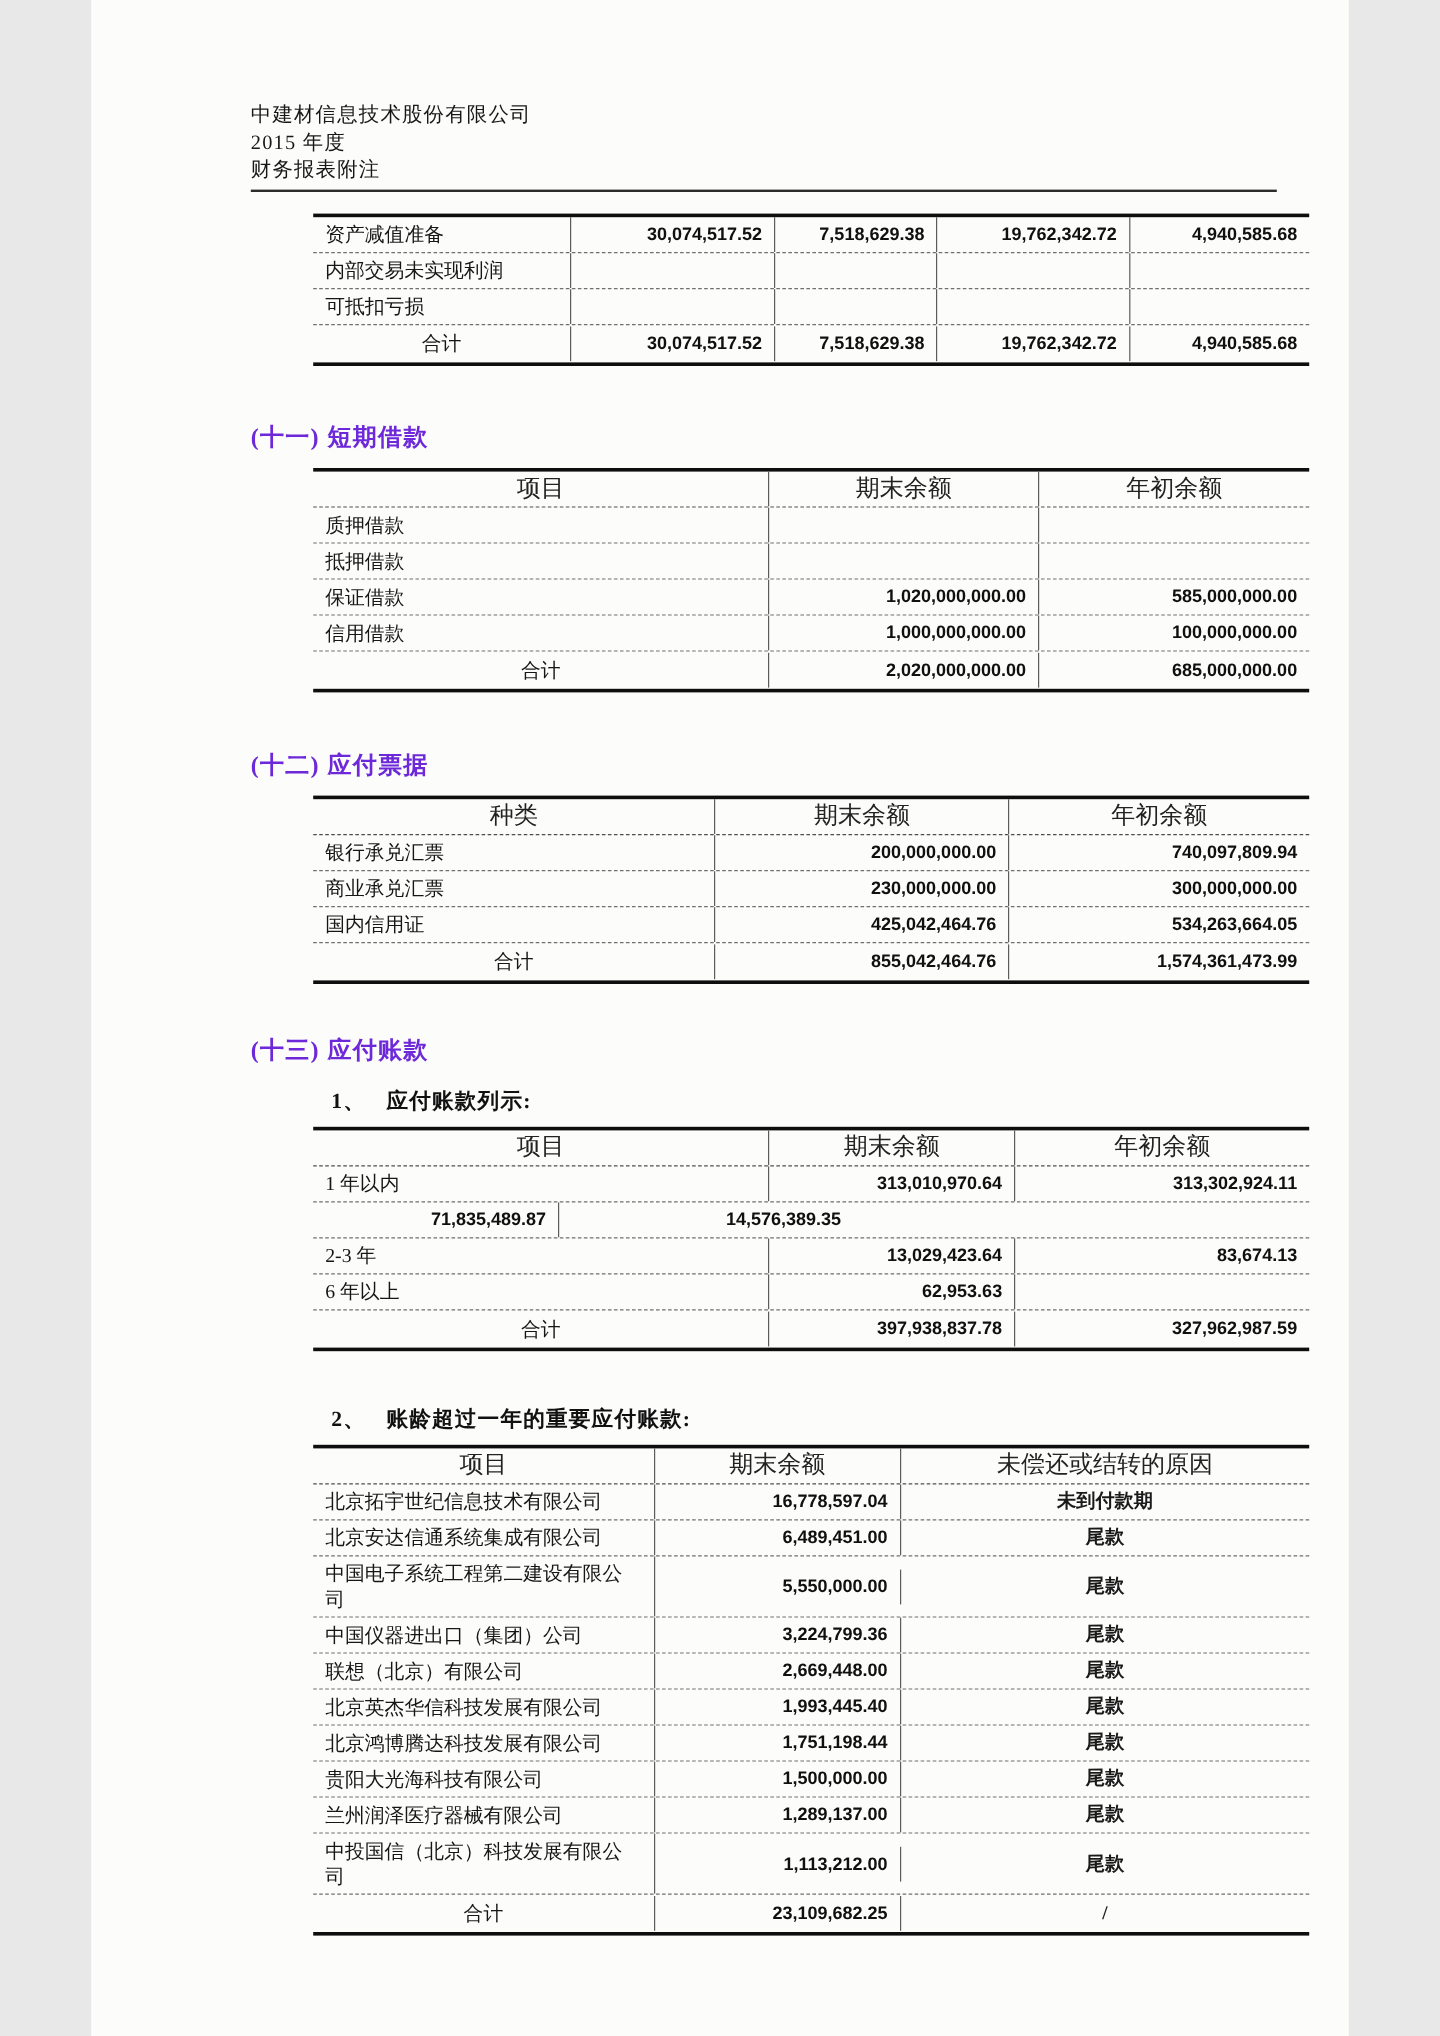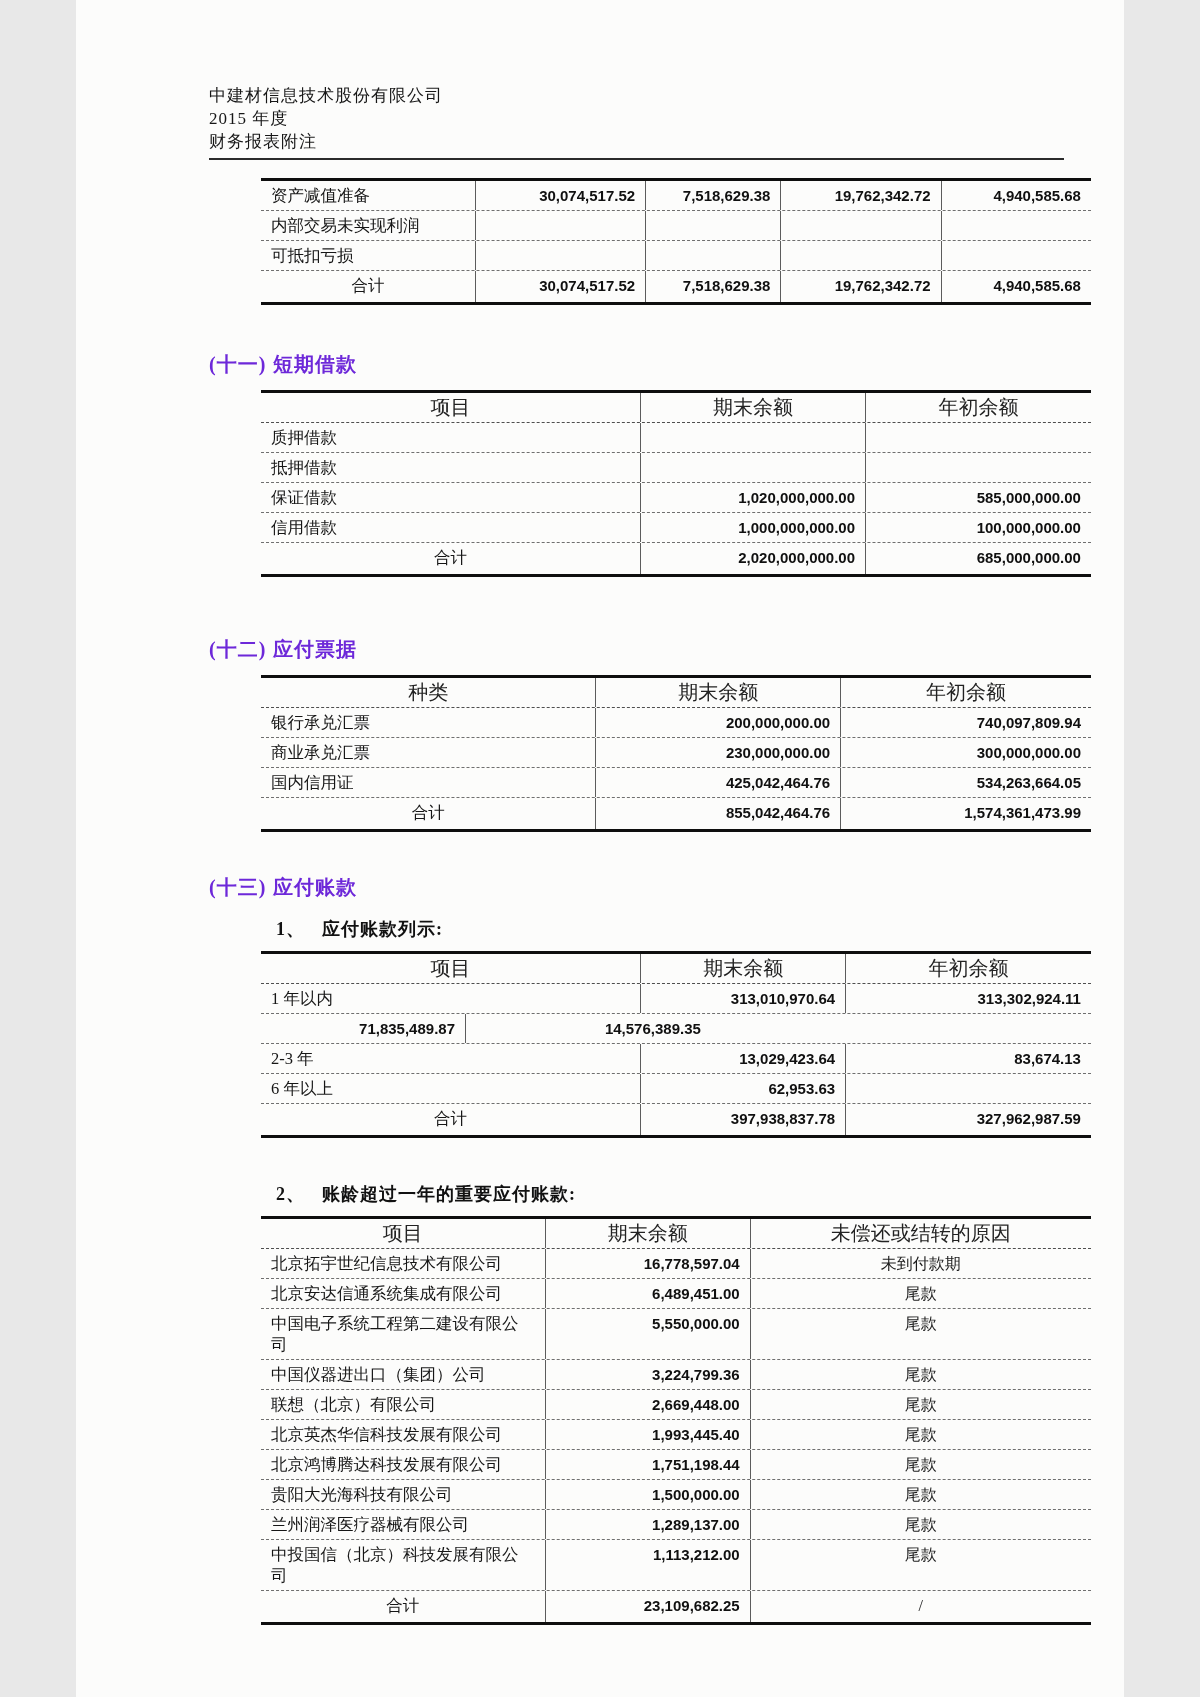--- a/index.html
+++ b/index.html
@@ -24,21 +24,21 @@
   .section-no { display:inline-block; width:64px; }
   .sub-heading { margin-left:67px; font-size:18px; font-weight:bold; letter-spacing:1px; color:#111; margin-bottom:10px; }
   .sub-no { display:inline-block; width:46px; }
 
   
   .dtable {
     margin-left:52px; width:830px;
     border-top:3px solid #0e0e0e;
     border-bottom:3px solid #0e0e0e;
   }
-  .trow { display:flex; border-bottom:1px dashed #6f6f6f; min-height:29px; }
+  .trow { display:flex; border-bottom:1px dashed #6f6f6f; min-height:29px;align-items:center; }
   .trow:last-child { border-bottom:none; }
   .tcell { border-right:1px solid #5c5c5c; padding:4px 10px; line-height:21px; overflow:hidden; }
   .tcell:last-child { border-right:none; }
   .hcell {
     text-align:center; font-size:20px; color:#222;
     font-family:"Liberation Serif","DejaVu Serif",serif;
   }
   .thead { border-bottom:1px dashed #4e4e4e; }
   .lcell { font-size:16.5px; color:#161616; }
   .vcell {
@@ -50,27 +50,27 @@
 
   
   .tbl-imp  .c0{width:25.9%} .tbl-imp .c1{width:20.5%} .tbl-imp .c2{width:16.3%} .tbl-imp .c3{width:19.3%} .tbl-imp .c4{width:18%}
   .tbl-loans .c0{width:45.8%} .tbl-loans .c1{width:27.1%} .tbl-loans .c2{width:27.1%}
   .tbl-notes .c0{width:40.4%} .tbl-notes .c1{width:29.5%} .tbl-notes .c2{width:30.1%}
   .tbl-ap1  .c0{width:45.8%} .tbl-ap1 .c1{width:24.7%} .tbl-ap1 .c2{width:29.5%}
   .tbl-aging .c0{width:34.3%} .tbl-aging .c1{width:24.7%} .tbl-aging .c2{width:41%}
   
   .tbl-aging .vcell.c2 {
     text-align:center; font-family:"Liberation Serif","DejaVu Serif",serif;
-    font-weight:400; font-size:16px; color:#1a1a1a;
+    font-weight:700; font-size:16px; color:#1a1a1a;
   }
 
   
   .blk-imp   { margin-top:18px; }
   .blk-s11   { margin-top:46px; }
-  .blk-s12   { margin-top:59px; }
+  .blk-s12   { margin-top:47px; }
   .blk-s13   { margin-top:42px; }
   .blk-sub1  { margin-top:16px; }
   .blk-sub2  { margin-top:44px; }
 </style>
 </head>
 <body>
 
 <div class="page">
   <div class="content">
 

